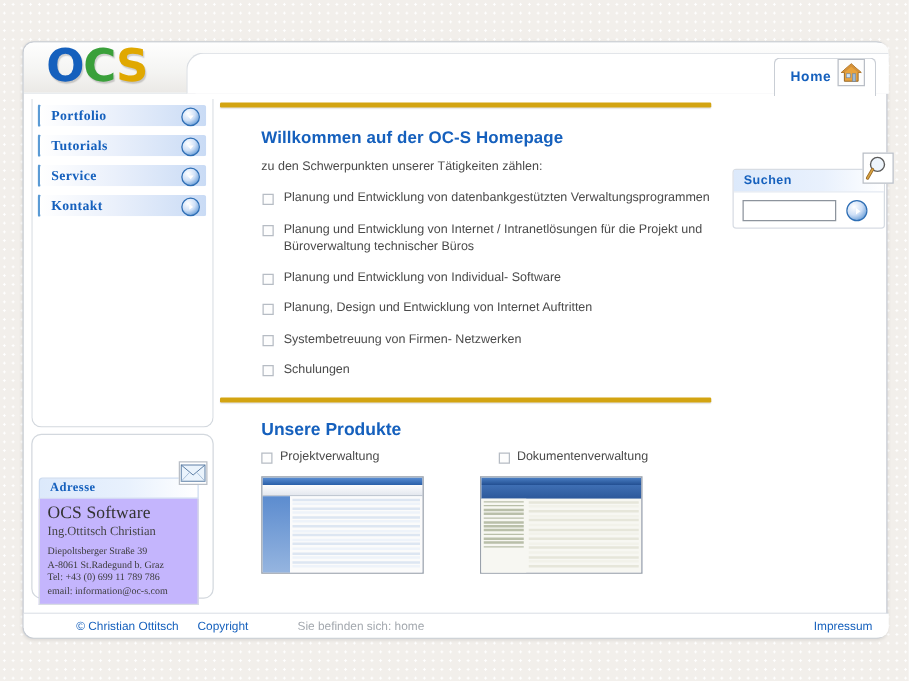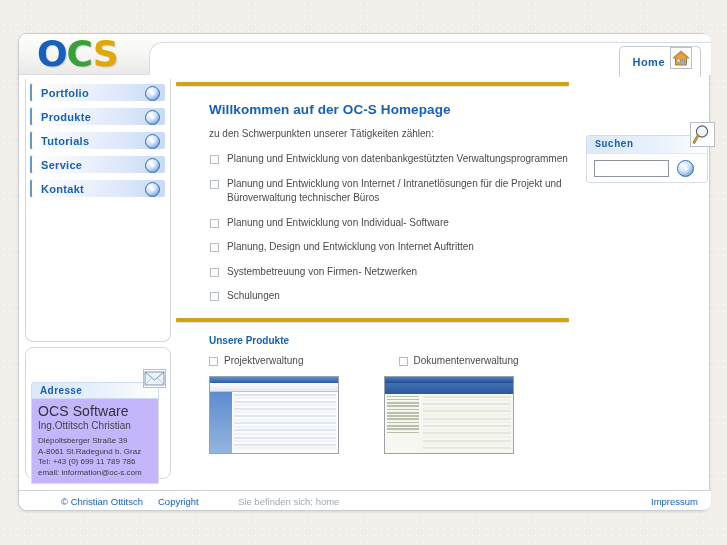--- a/index.html
+++ b/index.html
@@ -109,20 +109,21 @@
     position: relative;
     top: -4px;
   }
 
   
   #sidebar {
     position: absolute;
     left: 6px;
     top: 45px;
     width: 170px;
+    font-family: Liberation Serif, serif;
   }
 
   #menu-panel {
     position: relative;
     width: 146px;
     height: 263px;
     background: #ffffff;
     border: 1px solid #d3d8de;
     border-top: none;
     border-radius: 0 0 8px 8px;
@@ -272,21 +273,21 @@
     position: absolute;
     left: 1px;
     top: 3px;
     width: 7px; height: 7px;
     border: 1px solid #b6bcc4;
     background: #fdfdfd;
   }
 
   #products-block { padding-left: 33px; }
   #products-title {
-    font-size: 10px;
+    font-size: 14px;
     font-weight: bold;
     color: #1560bd;
     margin-bottom: 9px;
   }
   #product-labels {
     display: flex;
     gap: 12px;
     margin-bottom: 10px;
   }
   .product-label {
@@ -388,21 +389,20 @@
     border-bottom: 1px solid #e3e9f2;
     display: flex;
     align-items: center;
   }
   .panel-head .head-label {
     font-size: 10px;
     font-weight: bold;
     color: #1560bd;
     padding-left: 8px;
     letter-spacing: 0.4px;
-    font-family: Liberation Mono, monospace;
   }
   .panel-icon {
     position: absolute;
     right: -8px;
     top: -14px;
     width: 25px; height: 25px;
     border: 1px solid #b9bec6;
     background: #ffffff;
   }
 
@@ -501,28 +501,20 @@
         </span>
       </div>
     </div>
   </div>
 
   <div id="sidebar">
 
     <div id="menu-panel">
       <div class="menu-item">
         <span class="menu-label">Portfolio</span>
-        <span class="menu-arrow">
-          <svg width="9" height="9" viewBox="0 0 9 9">
-              <polygon points="2,3.3 7,3.3 4.5,6.4" fill="#ffffff"></polygon>
-            </svg>
-        </span>
-      </div>
-      <div class="menu-item">
-        <span class="menu-label">Produkte</span>
         <span class="menu-arrow">
           <svg width="9" height="9" viewBox="0 0 9 9">
               <polygon points="2,3.3 7,3.3 4.5,6.4" fill="#ffffff"></polygon>
             </svg>
         </span>
       </div>
       <div class="menu-item">
         <span class="menu-label">Tutorials</span>
         <span class="menu-arrow">
           <svg width="9" height="9" viewBox="0 0 9 9">

